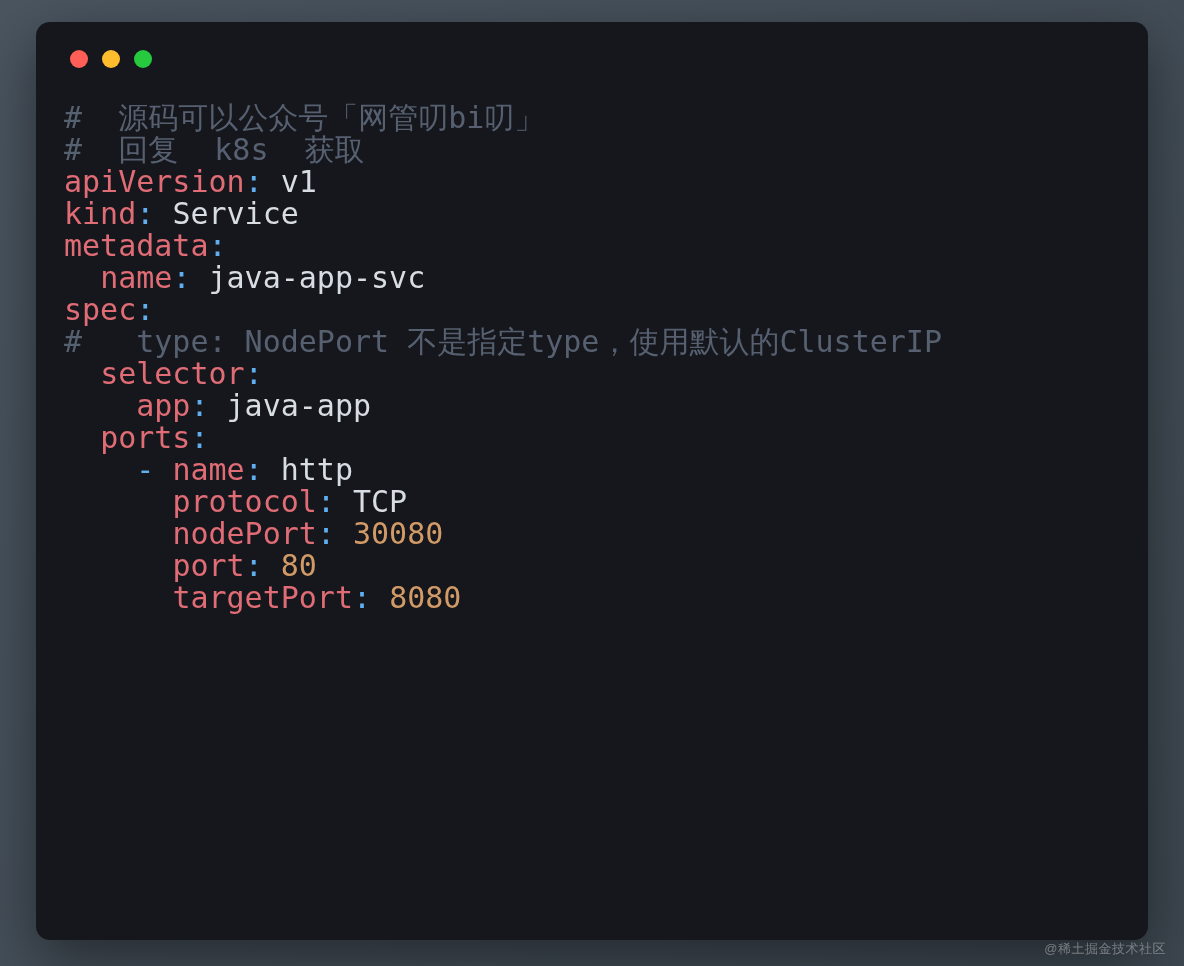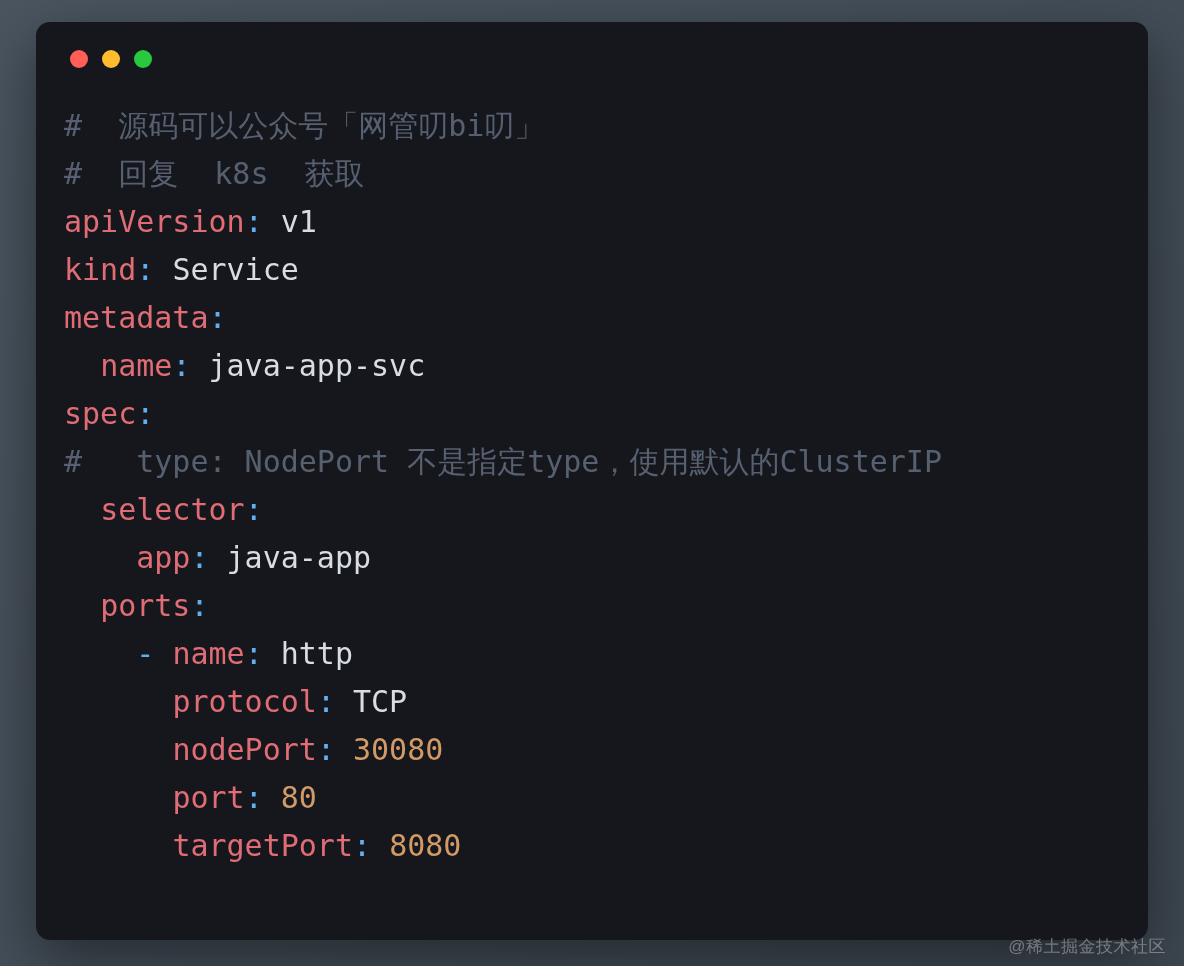--- a/index.html
+++ b/index.html
@@ -37,38 +37,38 @@
     border-radius: 50%;
   }
   .dot.red    { background: #ff5f56; }
   .dot.yellow { background: #ffbd2e; }
   .dot.green  { background: #27c93f; }
 
   pre.code {
     margin: 0;
     padding: 0;
     font-size: 30px;
-    line-height: 48px;
+    line-height: 32px;
     font-family: inherit;
     white-space: pre;
     color: #d7dde3;
   }
   .tok-comment { color: #576070; }
   .tok-key     { color: #e06c75; }
   .tok-punc    { color: #61afef; }
   .tok-str     { color: #d7dde3; }
   .tok-num     { color: #d19a66; }
   .tok-dash    { color: #61afef; }
 
   .watermark {
     position: absolute;
     right: 18px;
     bottom: 8px;
     font-family: -apple-system, BlinkMacSystemFont, "PingFang SC", "Microsoft YaHei", sans-serif;
-    font-size: 17px;
+    font-size: 13px;
     color: rgba(255,255,255,0.35);
     letter-spacing: 0.5px;
   }
 </style>
 </head>
 <body>
 
 <div class="window">
   <div class="traffic-lights">
     <div class="dot red"></div>

